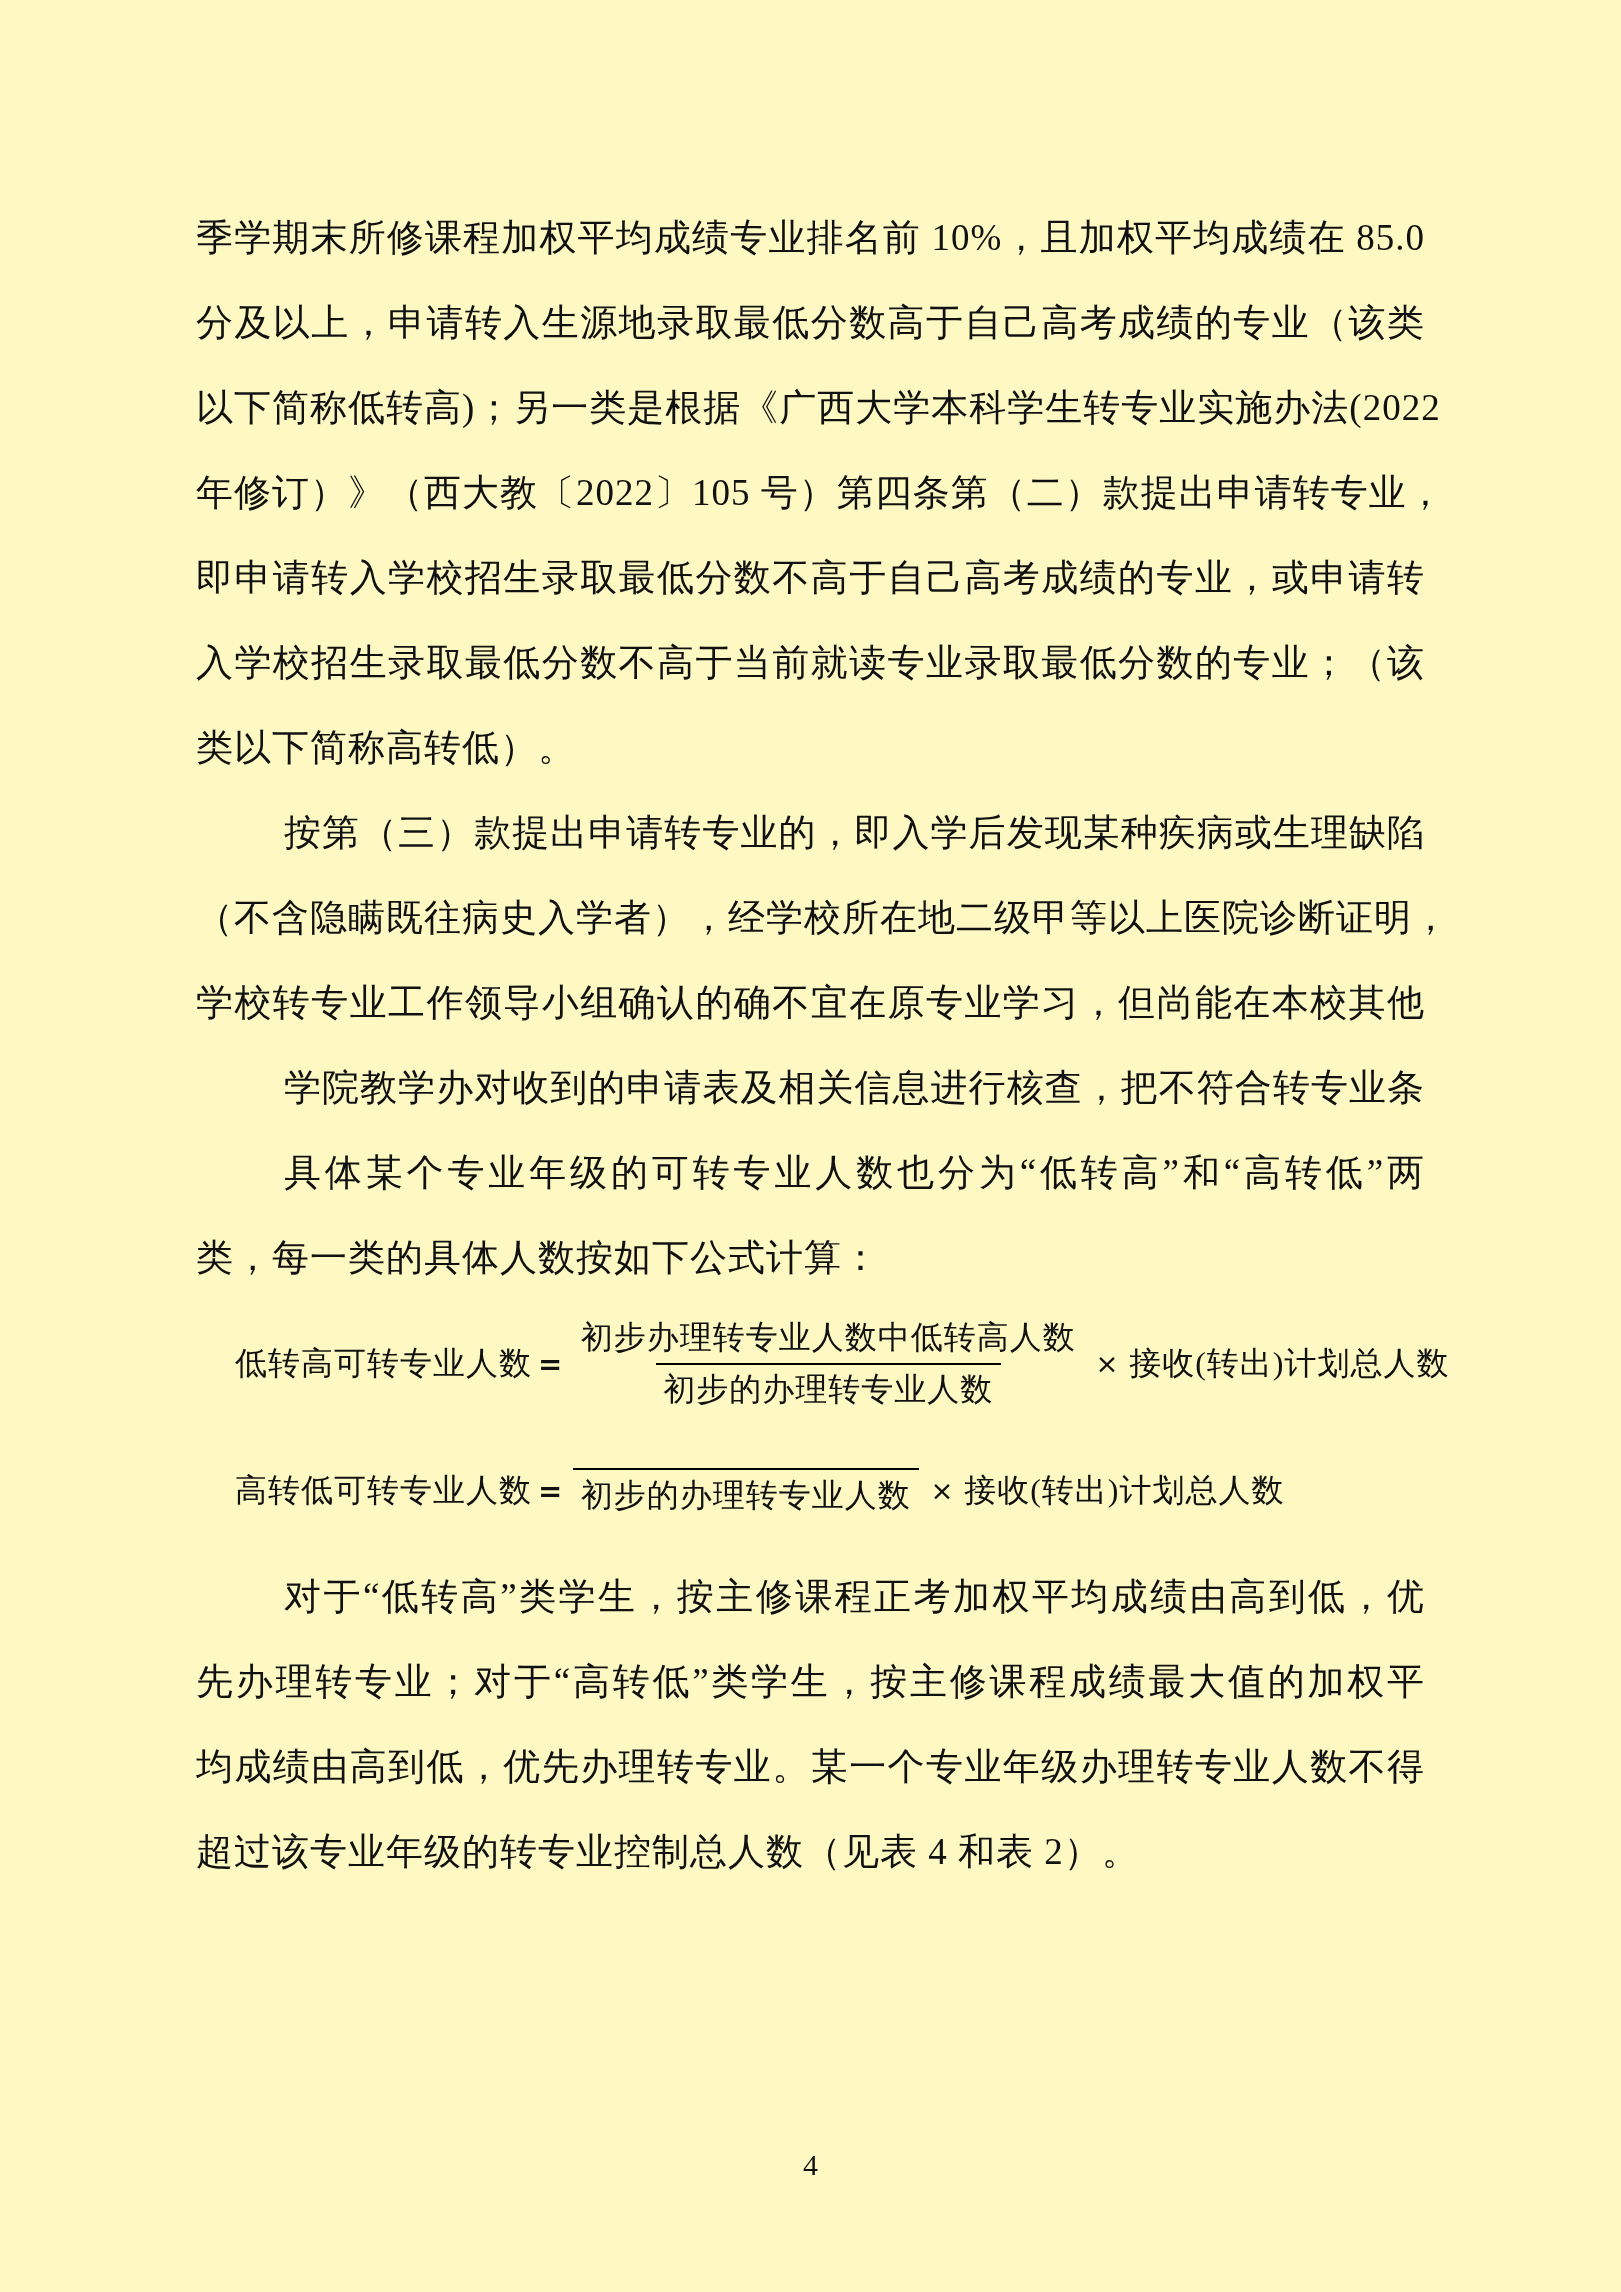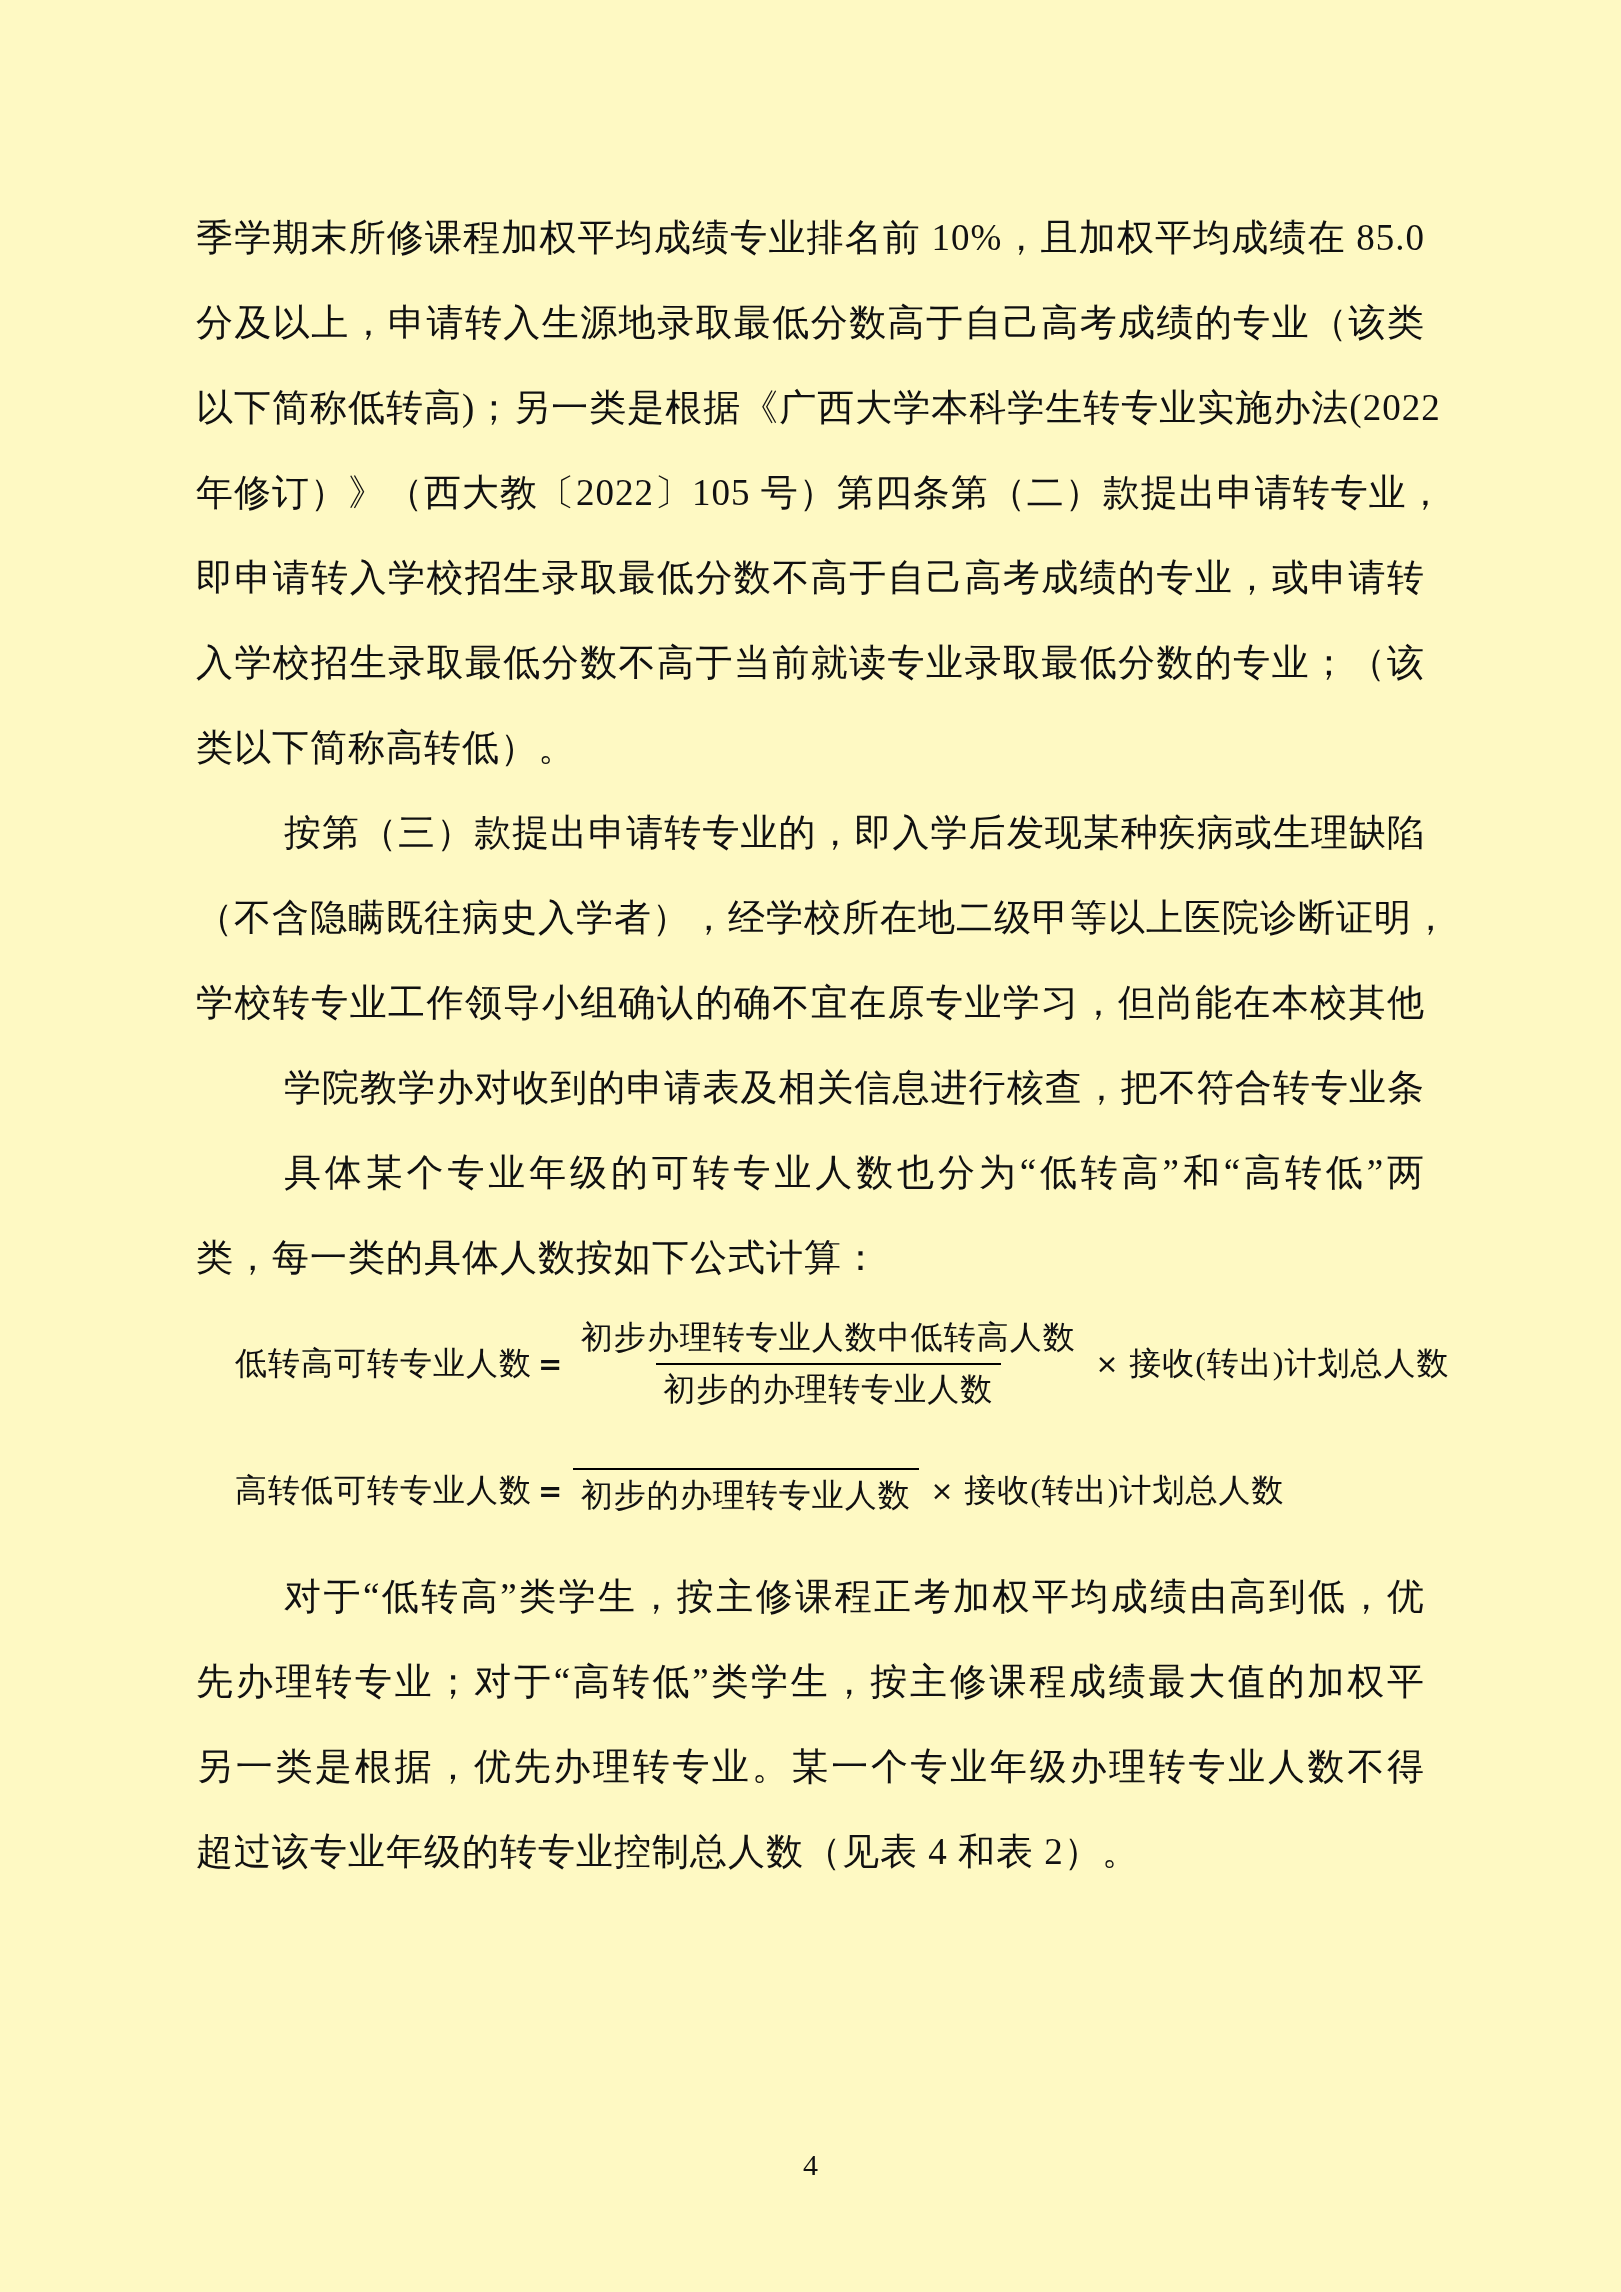--- a/index.html
+++ b/index.html
@@ -111,20 +111,20 @@
       <span class="eq">=</span>
       <span class="frac">
         <span class="den">初步的办理转专业人数</span>
       </span>
       <span class="times">×</span>
       <span class="rhs">接收(转出)计划总人数</span>
     </div>
 
     <div class="line indent">对于“低转高”类学生，按主修课程正考加权平均成绩由高到低，优</div>
     <div class="line">先办理转专业；对于“高转低”类学生，按主修课程成绩最大值的加权平</div>
-    <div class="line">另一类是根据，优先办理转专业。某一个专业年级办理转专业人数不得</div>
+    <div class="line">均成绩由高到低，优先办理转专业。某一个专业年级办理转专业人数不得</div>
     <div class="line pend">超过该专业年级的转专业控制总人数（见表 4 和表 2）。</div>
 
   </div>
 
   <div class="pagenum">4</div>
 </div>
 
 
 </body></html>

